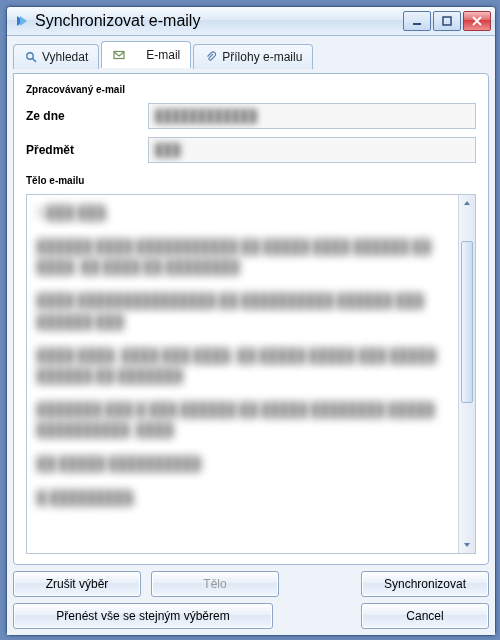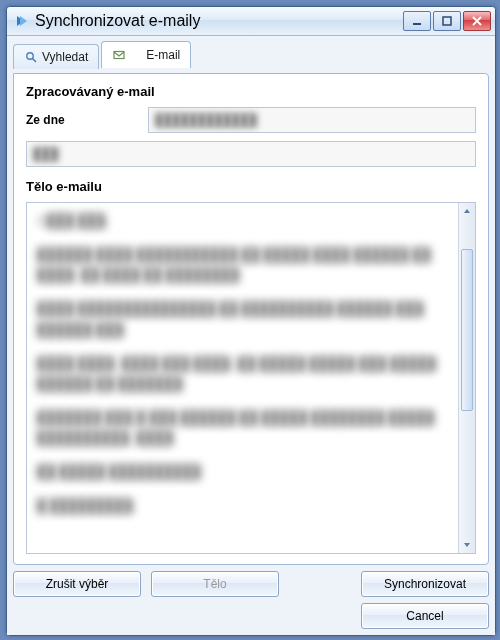--- a/index.html
+++ b/index.html
@@ -11,21 +11,21 @@
   .winbtns{display:flex;gap:2px;}
   .winbtn{width:26px;height:18px;border:1px solid #5a7ba8;border-radius:2px;background:linear-gradient(#eaf2fc,#c7dbf3);display:flex;align-items:center;justify-content:center;color:#2b4a73;}
   .winbtn.close{background:linear-gradient(#f7bdbf,#e06a6d 45%,#d63f42 46%,#ef8e90);border-color:#a23a3c;color:#fff;}
   .winbtn svg{display:block;}
   .client{flex:1;background:#eef3fa;padding:6px;display:flex;flex-direction:column;gap:6px;overflow:hidden;}
   .tabstrip{display:flex;align-items:flex-end;height:26px;position:relative;}
   .tab{display:flex;align-items:center;gap:4px;height:24px;padding:0 10px;border:1px solid #9fb9d9;border-bottom:none;border-radius:4px 4px 0 0;background:linear-gradient(#f3f8fe,#e2edf9);margin-right:2px;color:#1a1a1a;position:relative;top:1px;}
   .tab.active{background:#fff;height:26px;top:0;z-index:2;gap:20px;}
   .tab .ticon{width:14px;height:14px;display:flex;align-items:center;justify-content:center;}
   .tabpanel{flex:1;background:#fff;border:1px solid #9fb9d9;border-radius:0 4px 4px 4px;padding:10px 12px;display:flex;flex-direction:column;gap:8px;overflow:hidden;margin-top:-1px;}
-  .section-title{font-weight:bold;font-size:13px;}
+  .section-title{font-weight:bold;font-size:10px;}
   .row{display:flex;align-items:center;gap:22px;}
   .row .lab{width:100px;font-weight:bold;}
   .field{flex:1;height:20px;border:1px solid #b9c7d8;background:#f7f7f7;padding:2px 6px;display:flex;align-items:center;color:transparent;text-shadow:0 0 6px #888;overflow:hidden;white-space:nowrap;}
   .bodybox{flex:1;border:1px solid #b9c7d8;background:#fff;position:relative;overflow:hidden;}
   .bodyinner{position:absolute;left:0;top:0;right:16px;bottom:0;padding:8px 10px;color:transparent;text-shadow:0 0 8px #8a8a8a;font-size:13px;line-height:1.55;overflow:hidden;}
   .bodyinner p{margin:0 0 14px 0;}
   .vscroll{position:absolute;right:0;top:0;bottom:0;width:16px;background:linear-gradient(90deg,#f2f5fa,#e2e9f3);border-left:1px solid #cbd6e6;}
   .vscroll .arrow{height:16px;display:flex;align-items:center;justify-content:center;}
   .vscroll .track{position:absolute;top:16px;bottom:16px;left:0;right:0;}
   .vscroll .thumb{position:absolute;left:2px;right:2px;top:30px;height:160px;background:linear-gradient(90deg,#eef3fb,#cadcf2);border:1px solid #9fb9d9;border-radius:2px;}
@@ -85,33 +85,42 @@
       </div>
       <div class="tab active">
         <span class="ticon">
           <svg width="12" height="12" viewBox="0 0 12 12">
               <rect x="1" y="2.5" width="10" height="7" fill="none" stroke="#6b8f55" stroke-width="1.2"></rect>
               <path d="M1 3 L6 7 L11 3" fill="none" stroke="#6b8f55" stroke-width="1.2"></path>
             </svg>
         </span>
         <span>E-mail</span>
       </div>
+      <div class="tab">
+        <span class="ticon">
+          <svg width="12" height="12" viewBox="0 0 12 12">
+              <path d="M8 3 L4 7 a1.5 1.5 0 0 0 2 2 L10 5 a2.5 2.5 0 0 0 -3.5 -3.5 L2.5 5.5" fill="none" stroke="#5a7fb0" stroke-width="1.1"></path>
+            </svg>
+        </span>
+        <span>Přílohy e-mailu</span>
+      </div>
     </div>
 
     <div class="tabpanel">
       <div class="section-title">Zpracovávaný e-mail</div>
 
       <div class="row">
         <div class="lab">Ze dne</div>
         <div class="field">
             <span>████████████</span>
           </div>
       </div>
 
       <div class="row">
+        <div class="lab">Předmět</div>
         <div class="field">
             <span>███</span>
           </div>
       </div>
 
       <div class="section-title" style="margin-top:4px">Tělo e-mailu</div>
 
       <div class="bodybox">
         <div class="bodyinner">
           <p>D███ ███,</p>
@@ -148,20 +157,23 @@
         <div class="btn small disabled">
             <span>Tělo</span>
           </div>
       </div>
       <div class="btn small">
           <span>Synchronizovat</span>
         </div>
     </div>
 
     <div class="btnrow">
+      <div class="btn wide" style="flex:0 0 242px">
+          <span>Přenést vše se stejným výběrem</span>
+        </div>
       <div style="flex:1"></div>
       <div class="btn small">
           <span>Cancel</span>
         </div>
     </div>
 
   </div>
 </div>
 
 </body></html>

